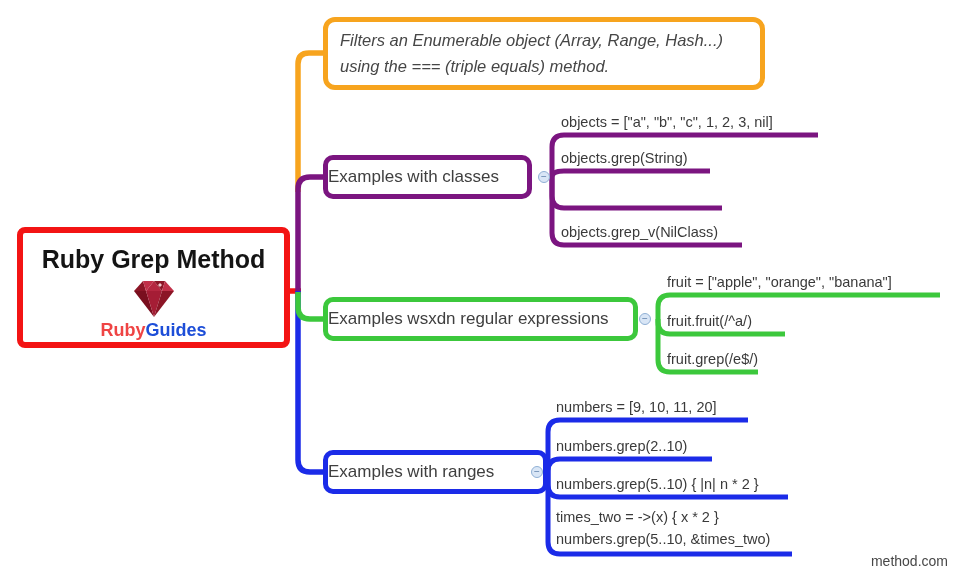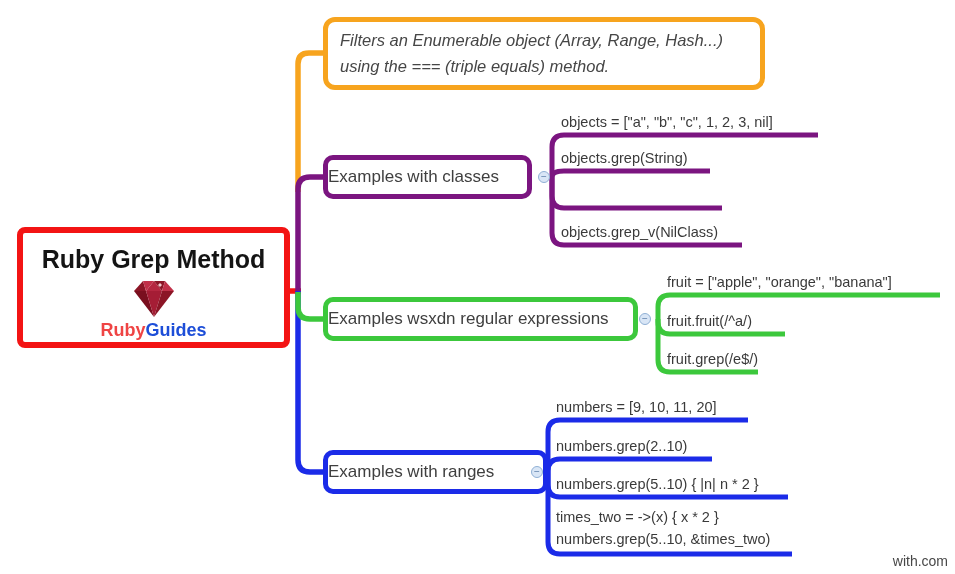--- a/index.html
+++ b/index.html
@@ -129,15 +129,15 @@
   <div class="node-box" style="left:323px;top:450px;width:225px;height:44px;border:5px solid #1B2BE8;">
     <span>Examples with ranges</span>
   </div>
   <div class="toggle" style="left:531px;top:466px;">−</div>
   <div class="child-text" style="left:556px;top:397px;">numbers = [9, 10, 11, 20]</div>
   <div class="child-text" style="left:556px;top:436px;">numbers.grep(2..10)</div>
   <div class="child-text" style="left:556px;top:474px;">numbers.grep(5..10) { |n| n * 2 }</div>
   <div class="child-text two-line" style="left:556px;top:506px;">times_two = -&gt;(x) { x * 2 }
 numbers.grep(5..10, &amp;times_two)</div>
 
-  <div class="watermark">with.com</div>
+  <div class="watermark">method.com</div>
 
 </div>
 
 </body></html>

